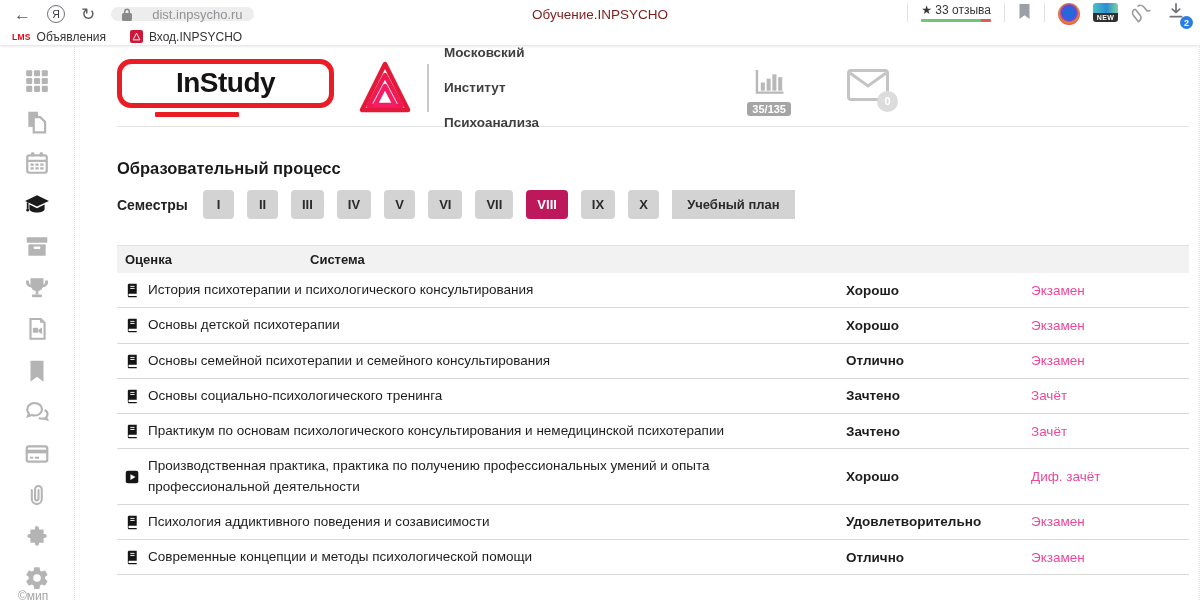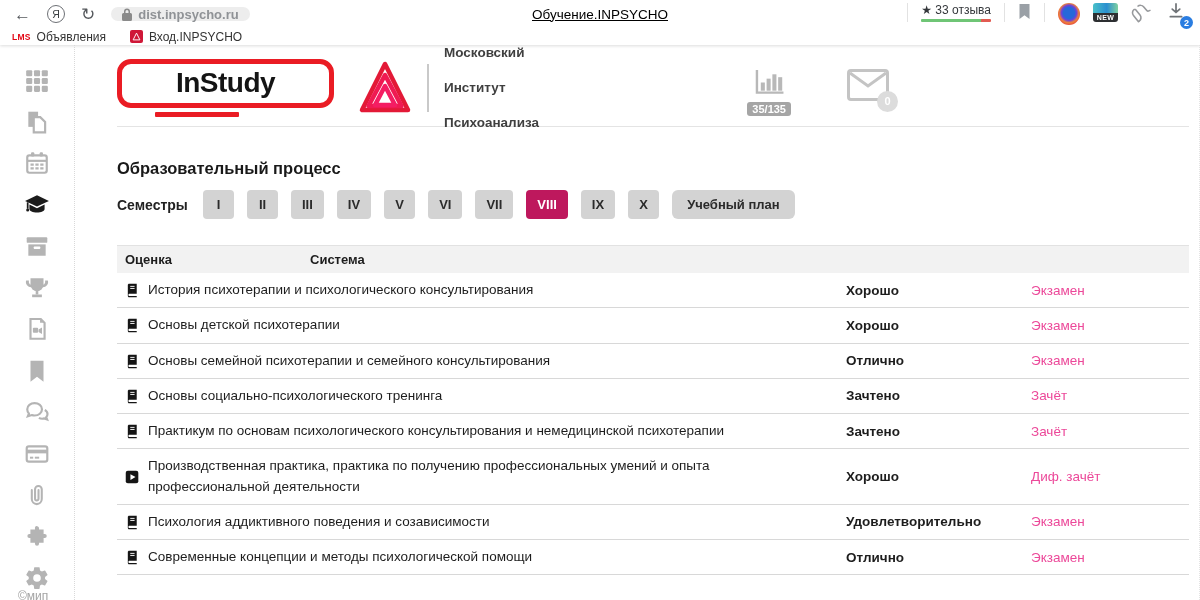--- a/index.html
+++ b/index.html
@@ -6,24 +6,24 @@
     font-family:"Liberation Sans",sans-serif;}
   *{box-sizing:border-box;}
 
   
   .chrome{height:45px;background:#fff;position:relative;box-shadow:0 1px 3px rgba(0,0,0,.14);}
   .toolbar{height:28px;display:flex;align-items:center;padding:0 14px;position:relative;}
   .nav-glyph{color:#55585c;font-size:17px;margin-right:16px;cursor:pointer;line-height:1;}
   .ya-circle{width:18px;height:18px;border:1.6px solid #6d7control075;border:1.6px solid #6d7075;border-radius:50%;
     display:flex;align-items:center;justify-content:center;font-size:10.5px;color:#3c4043;
     margin-right:16px;cursor:pointer;}
-  .url-pill{display:flex;align-items:center;gap:6px;background:#ededed;border-radius:12px;
-    height:14px;padding:0 11px;cursor:text;font-weight:bold;}
+  .url-pill{display:flex;align-items:center;gap:20px;background:#ededed;border-radius:12px;
+    height:14px;padding:0 11px;cursor:text;}
   .url-text{font-size:13px;color:#8f9296;}
-  .tab-title{position:absolute;left:0;right:0;text-align:center;font-size:13.5px;color:#000000;pointer-events:none;text-decoration:underline;}
+  .tab-title{position:absolute;left:0;right:0;text-align:center;font-size:13.5px;color:#7f1d1d;pointer-events:none;}
   .chrome-right{margin-left:auto;display:flex;gap:13px;}
   .vsep{width:1px;height:19px;background:#e2e2e2;}
   .rating{display:flex;flex-direction:column;align-items:center;cursor:pointer;}
   .rating-text{font-size:12px;color:#34373b;white-space:nowrap;}
   .rating-bar{width:100%;height:3px;margin-top:2px;border-radius:1px;
     background:linear-gradient(to right,#6fc576 86%,#e25b52 86%);}
   .flag-ico{cursor:pointer;display:flex;}
   .profile-circle{width:22px;height:22px;border-radius:50%;cursor:pointer;
     background:radial-gradient(circle at 50% 45%,#2668d9 0 34%,#6b43d9 46%,#ee803c 60%,#e4403c 78%,#f3b83c 100%);}
   .new-icon{width:25px;height:19px;border-radius:3px;overflow:hidden;display:flex;flex-direction:column;cursor:pointer;}
@@ -69,21 +69,21 @@
   .header-rule{border:none;border-top:1px solid #e4e4e4;margin:5px 0 0;}
 
   
   .section-title{font-size:16.5px;font-weight:bold;color:#191919;margin:32px 0 8px;}
   .sem-row{display:flex;align-items:center;margin-top:12px;}
   .sem-label{font-size:14px;font-weight:bold;color:#222;width:86px;flex-shrink:0;}
   .sem-tabs{display:flex;gap:13px;align-items:center;}
   .sem-btn{background:#d3d3d3;border:none;border-radius:4px;font-family:"Liberation Sans",sans-serif;
     font-size:13px;font-weight:bold;color:#2b2b2b;padding:7px 11px;min-width:31px;text-align:center;cursor:pointer;}
   .sem-btn.active{background:#be185d;color:#fff;}
-  .plan-btn{background:#d3d3d3;border:none;border-radius:6px;font-family:"Liberation Sans",sans-serif;
+  .plan-btn{background:#d3d3d3;border:none;border-radius:0;font-family:"Liberation Sans",sans-serif;
     font-size:13px;font-weight:bold;color:#2b2b2b;padding:7px 15px;margin-left:13px;cursor:pointer;}
 
   .course-table{margin-top:26px;border-top:1px solid #e2e2e2;}
   .thead{display:flex;align-items:center;background:#f2f2f2;font-size:13px;font-weight:bold;
     color:#1d1d1d;padding:6px 8px;}
   .trow{display:flex;align-items:center;border-bottom:1px solid #d8d8d8;padding:7px 8px;
     font-size:13.5px;color:#1d1d1d;cursor:pointer;}
   .c-name{flex:1;display:flex;align-items:center;gap:8px;padding-right:24px;line-height:1.5;}
   .c-grade{width:185px;font-weight:bold;flex-shrink:0;}
   .c-system{width:150px;color:#ec4899;flex-shrink:0;}

